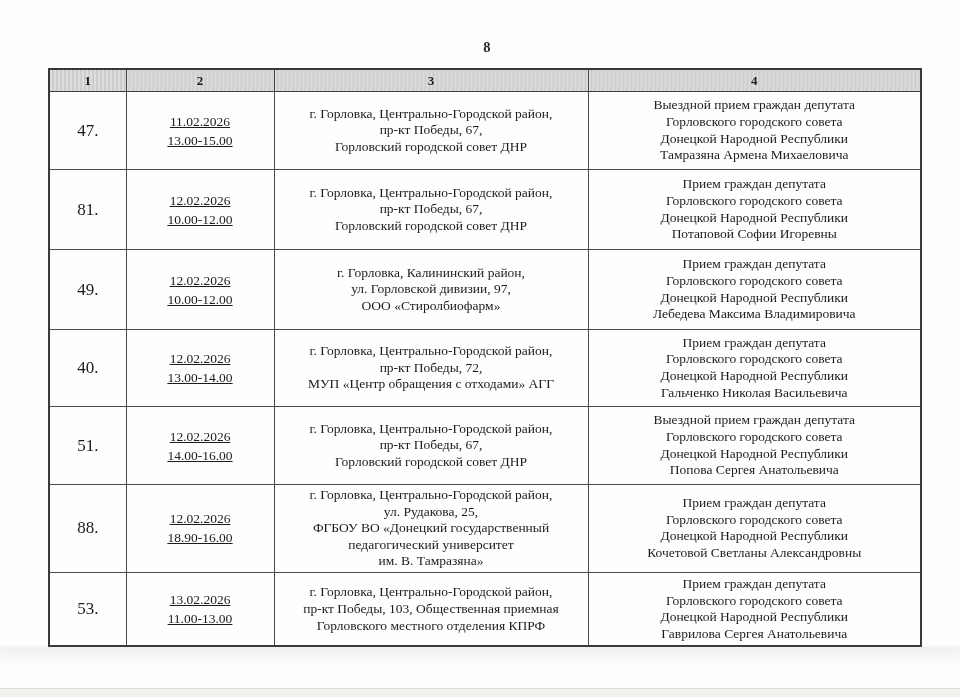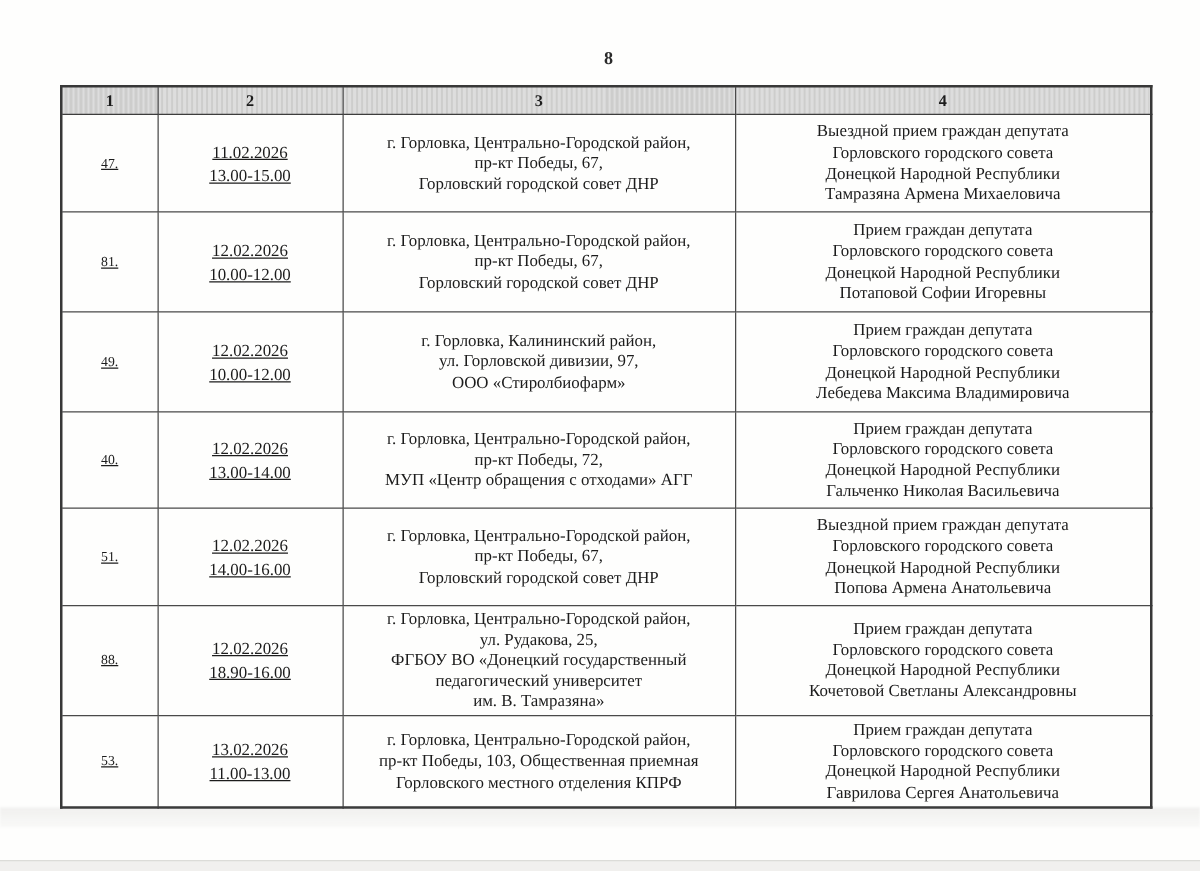--- a/index.html
+++ b/index.html
@@ -49,21 +49,21 @@
   }
   tbody tr:nth-child(1){height:78px;}
   tbody tr:nth-child(2){height:80px;}
   tbody tr:nth-child(3){height:80px;}
   tbody tr:nth-child(4){height:77px;}
   tbody tr:nth-child(5){height:78px;}
   tbody tr:nth-child(6){height:82px;}
   tbody tr:nth-child(7){height:74px;}
   .line{line-height:16.6px;}
   .dt .line{line-height:19px;text-decoration:underline;}
-  .num-cell{font-size:11px;text-decoration:underline;}
+  .num-cell{font-size:17px;}
   
   .scan-smudge{
     position:absolute;left:0;top:646px;width:960px;height:16px;
     background:linear-gradient(180deg, rgba(120,118,112,0.10), rgba(120,118,112,0.03));
     filter:blur(1px);
     pointer-events:none;
   }
   .bottom-strip{
     position:absolute;left:0;top:688px;width:960px;height:9px;
     background:#f1f0ee;
@@ -177,21 +177,21 @@
     </td>
     <td>
             <div class="line">г. Горловка, Центрально-Городской район,</div>
             <div class="line">пр-кт Победы, 67,</div>
             <div class="line">Горловский городской совет ДНР</div>
           </td>
     <td>
             <div class="line">Выездной прием граждан депутата</div>
             <div class="line">Горловского городского совета</div>
             <div class="line">Донецкой Народной Республики</div>
-            <div class="line">Попова Армена Анатольевича</div>
+            <div class="line">Попова Сергея Анатольевича</div>
           </td>
   </tr>
 
   <tr>
     <td class="num-cell">88.</td>
     <td class="dt">
       <div class="line">12.02.2026</div>
       <div class="line">18.90-16.00</div>
     </td>
     <td>

